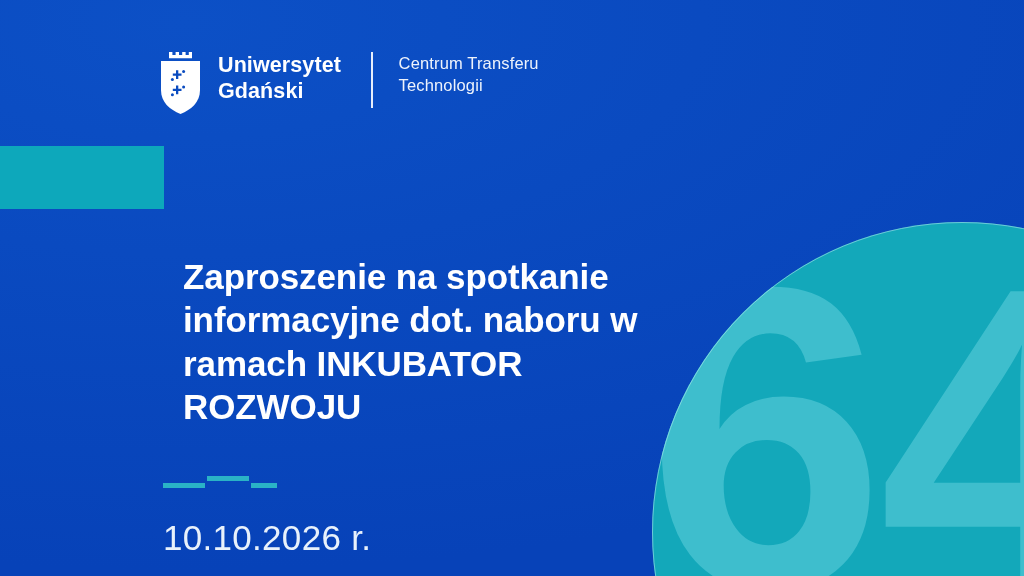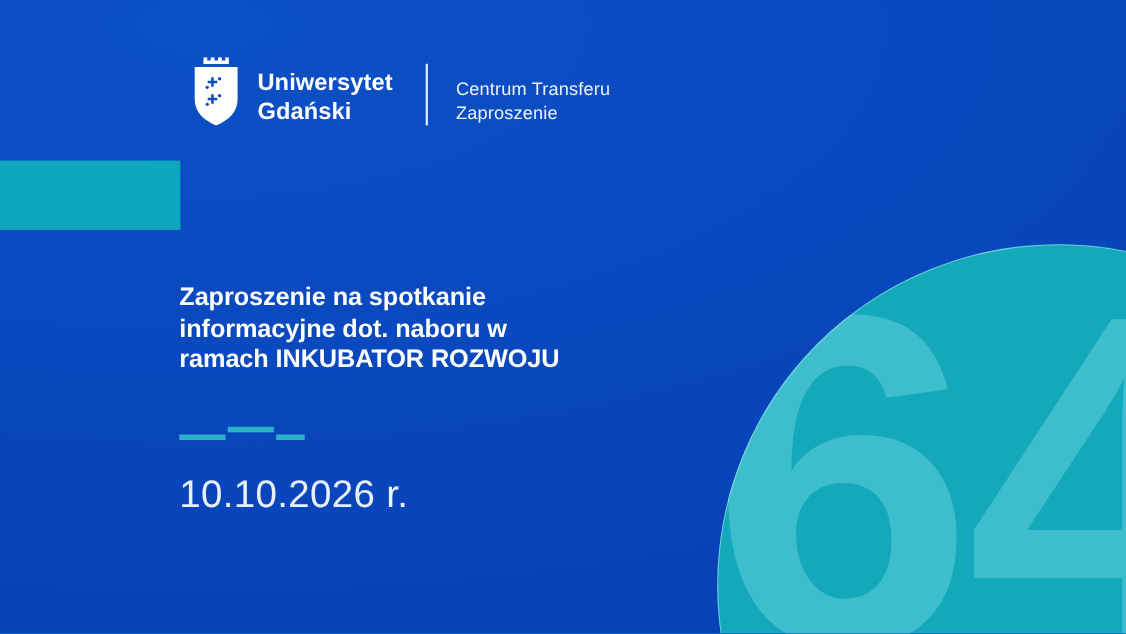--- a/index.html
+++ b/index.html
@@ -53,23 +53,23 @@
   .teal-block {
     position:absolute;
     left:0; top:146px;
     width:164px; height:63px;
     background:#0da8bb;
   }
 
   
   .header {
     position:absolute;
-    left:172px; top:52px;
+    left:156px; top:52px;
     display:flex;
-    align-items:flex-end;
+    align-items:flex-start;
     gap:0;
   }
   .shield-mark { width:48px; height:62px; display:block; flex:0 0 auto; }
   .brand-name {
     margin-left:14px;
     color:#ffffff;
     font-size:21.5px;
     font-weight:700;
     line-height:1.22;
     letter-spacing:.1px;
@@ -92,25 +92,26 @@
 
   
   .content {
     position:absolute;
     left:163px; top:255px;
     width:520px;
     z-index:3;
   }
   .headline {
     color:#ffffff;
-    font-size:23px;
+    font-size:35px;
     font-weight:700;
     line-height:1.24;
     letter-spacing:-.1px;
     white-space:pre-line;
+    margin-left:20px;
   }
   .rule {
     position:relative;
     margin-top:46px;
     height:14px;
     width:120px;
   }
   .rule span { position:absolute; display:block; background:#2ab3c6; height:5px; }
   .dash-a { left:0px;  top:8px;  width:42px; }
   .dash-b { left:44px; top:1px;  width:42px; }
@@ -158,21 +159,21 @@
         <circle cx="16.4" cy="42.8" r="1.5"></circle>
       </g>
     </svg>
 
     <div class="brand-name">Uniwersytet
 Gdański</div>
 
     <div class="v-divider"></div>
 
     <div class="unit-name">Centrum Transferu
-Zaproszenie</div>
+Technologii</div>
   </div>
 
   <div class="content">
     <div class="headline">Zaproszenie na spotkanie
 informacyjne dot. naboru w
 ramach INKUBATOR ROZWOJU</div>
 
     <div class="rule">
       <span class="dash-a"></span>
       <span class="dash-b"></span>

